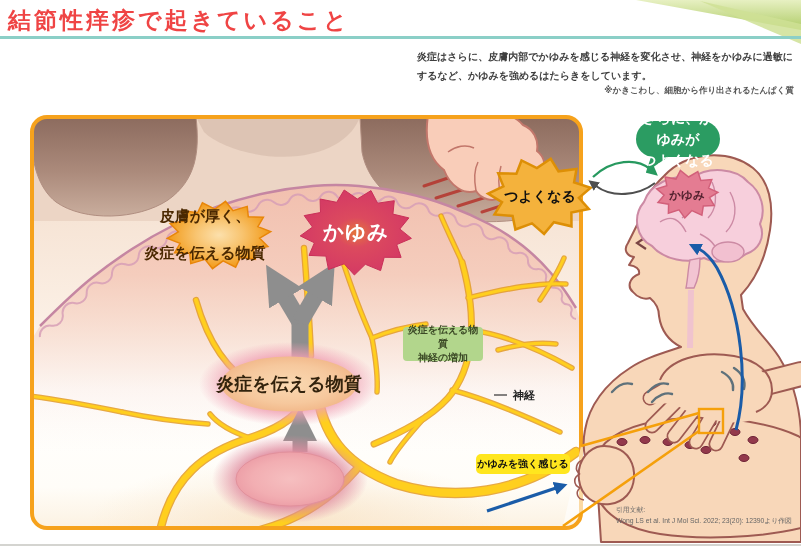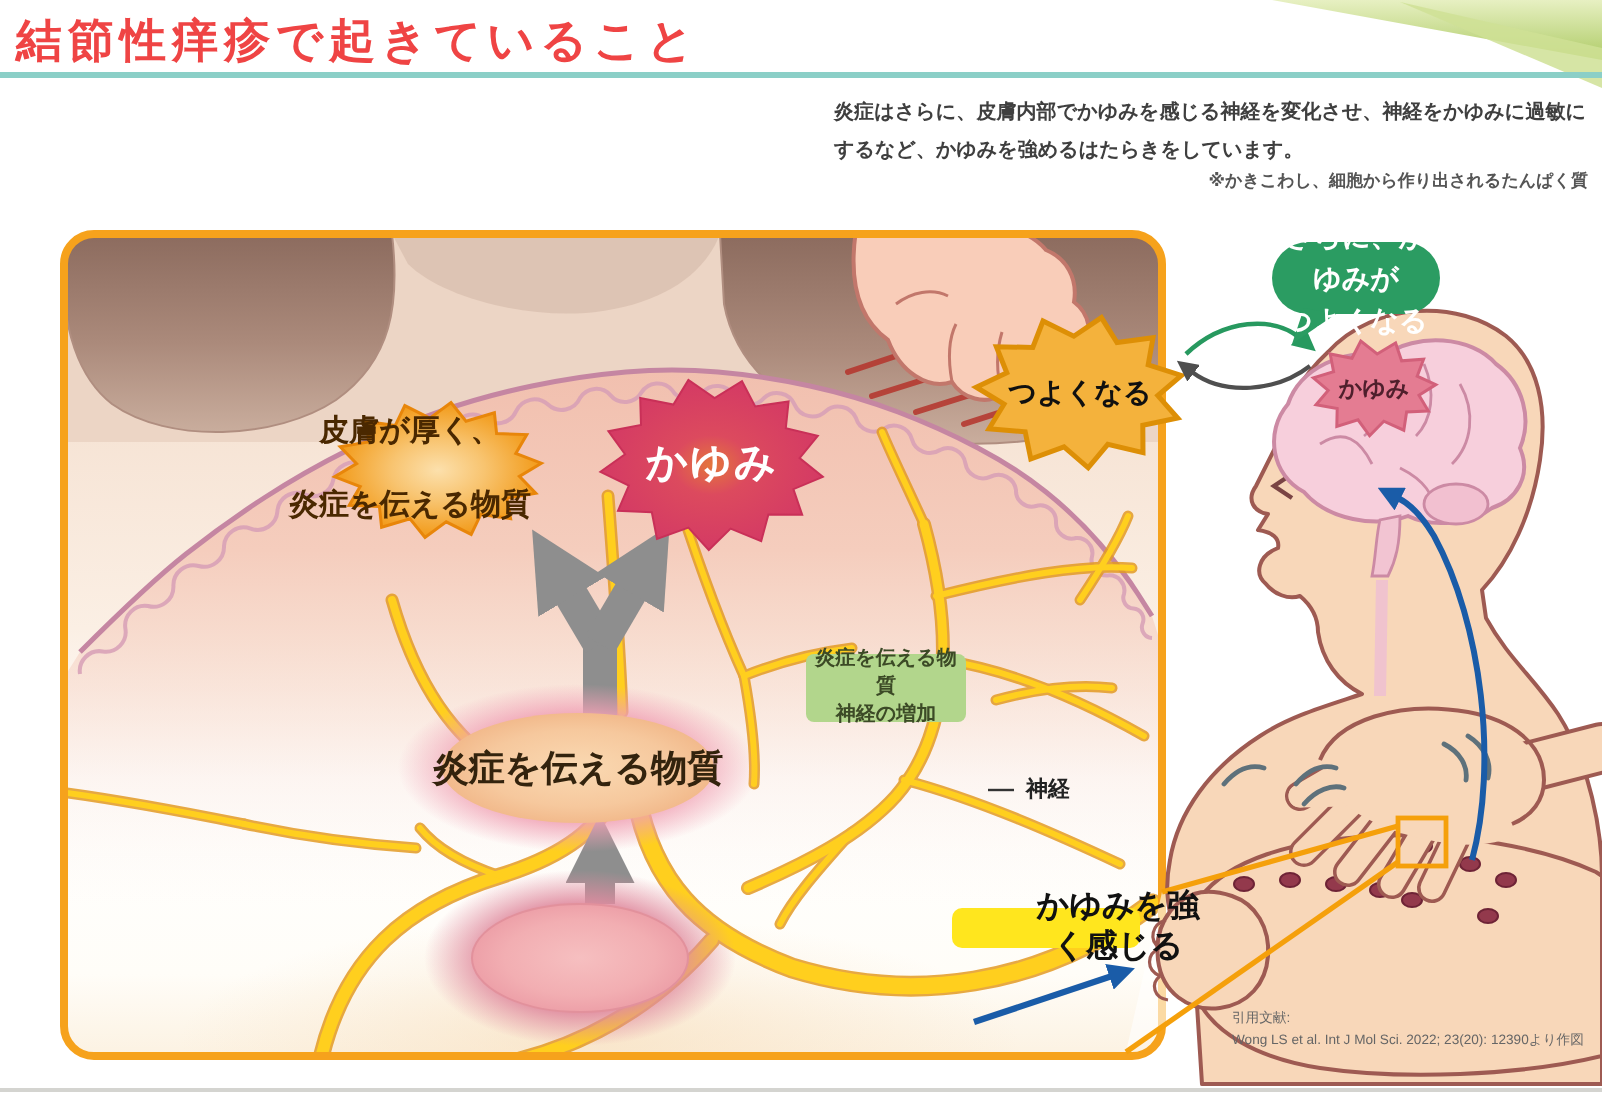--- a/index.html
+++ b/index.html
@@ -321,21 +321,21 @@
     <span>炎症を伝える物質</span>
   </div>
   <div class="lbl" style="left:300px;top:220px;width:112px;height:24px;font-size:20.5px;color:#fff;letter-spacing:1px;">かゆみ</div>
   <div class="lbl" style="left:488px;top:188px;width:104px;height:18px;font-size:14px;color:#101010;">つよくなる</div>
   <div class="lbl" style="left:214px;top:375px;width:150px;height:18px;font-size:18px;color:#33230d;">炎症を伝える物質</div>
   <div class="lbl" style="left:403px;top:329px;width:80px;height:30px;font-size:10px;color:#3c4a26;line-height:1.4;">
     <span>炎症を伝える物質</span>
     <span>神経の増加</span>
   </div>
   <div class="lbl" style="left:509px;top:389px;width:30px;height:13px;font-size:11px;color:#222;">神経</div>
-  <div class="lbl" style="left:476px;top:455px;width:94px;height:18px;font-size:16px;color:#111;margin-left:36px;">かゆみを強く感じる</div>
+  <div class="lbl" style="left:476px;top:455px;width:94px;height:18px;font-size:10px;color:#111;">かゆみを強く感じる</div>
   <div class="lbl" style="left:636px;top:124px;width:84px;height:30px;font-size:14px;color:#fff;line-height:1.5;">
     <span>さらに、かゆみが</span>
     <span>つよくなる</span>
   </div>
   <div class="lbl" style="left:657px;top:188px;width:60px;height:14px;font-size:11.5px;color:#4f1f2c;">かゆみ</div>
 
   <div id="citation">
     <div>引用文献:</div>
     <div>Wong LS et al. Int J Mol Sci. 2022; 23(20): 12390より作図</div>
   </div>

